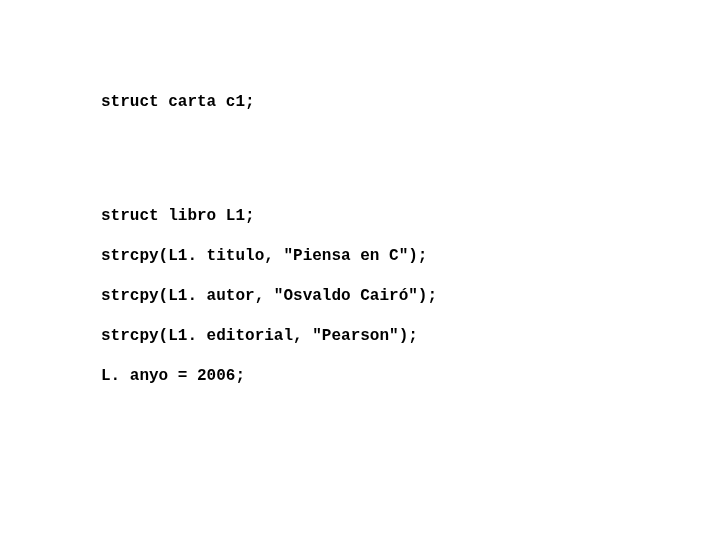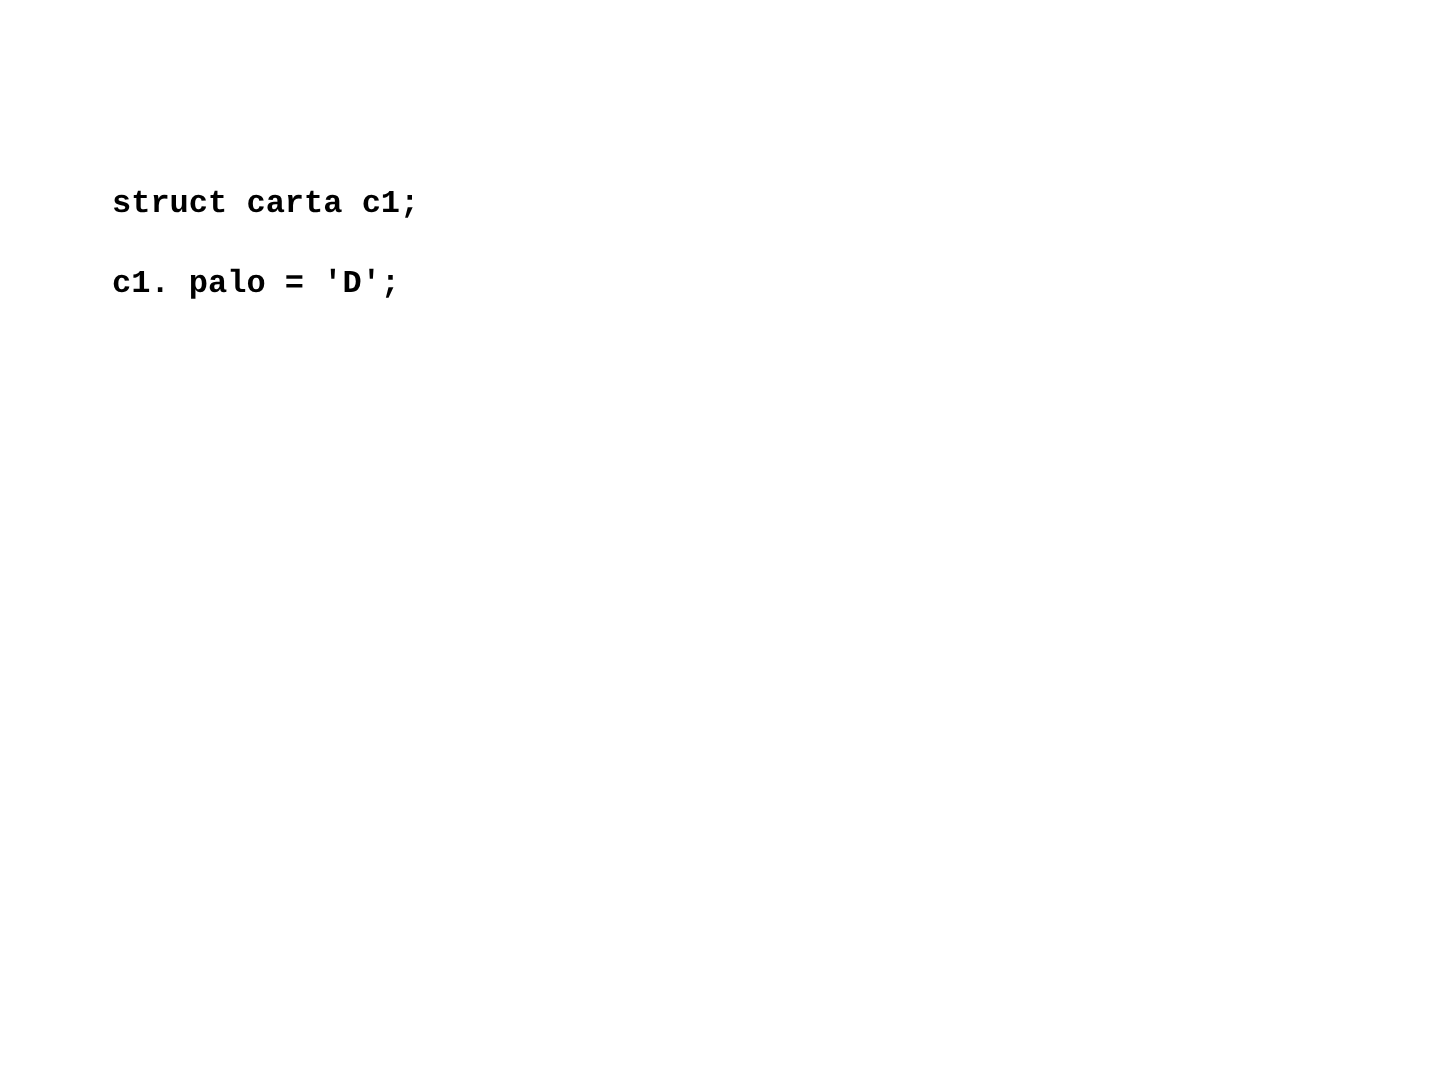--- a/index.html
+++ b/index.html
@@ -13,27 +13,34 @@
     font-size: 16px;
     line-height: 1.25;
     color: #000000;
   }
   .page {
     padding: 52px 0 0 56px;
     white-space: pre;
   }
   .block {
     margin-bottom: 34px;
+    margin-left: 45px;
   }
   .block:last-child {
     margin-bottom: 0;
   }
 </style>
 </head>
 <body>
 
 <div class="page">
 <div class="block">
 <div>struct carta c1;</div>
-<div>c1. palo = 'D';</div>
+</div>
+<div class="block">
+<div>struct libro L1;</div>
+<div>strcpy(L1. titulo, "Piensa en C");</div>
+<div>strcpy(L1. autor, "Osvaldo Cairó");</div>
+<div>strcpy(L1. editorial, "Pearson");</div>
+<div>L. anyo = 2006;</div>
 </div>
 
 </div>
 
 </body></html>

